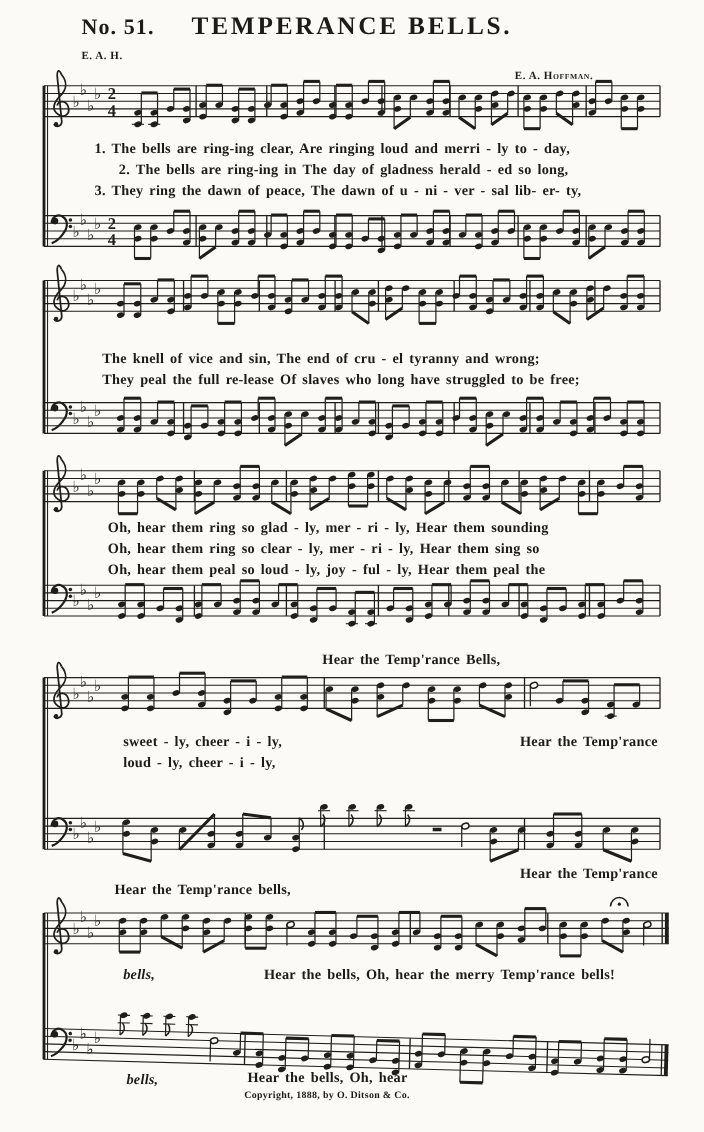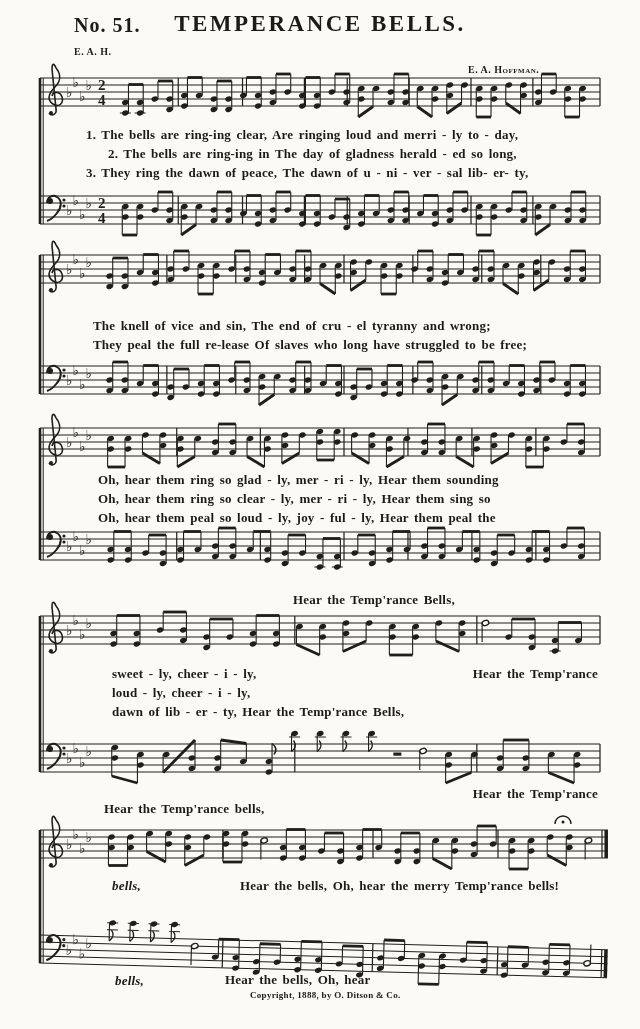--- a/index.html
+++ b/index.html
@@ -7,21 +7,21 @@
     position:relative; width:640px; height:1029px;
     background:#fbfaf6; overflow:hidden;
     font-family:"Liberation Serif", serif; color:#1d1b18;
   }
   .abs{position:absolute; white-space:nowrap;}
   .hdr-no{font:700 20px "Liberation Serif", serif; letter-spacing:1px;}
   .hdr-title{font:700 23px "Liberation Serif", serif; letter-spacing:2.5px; text-align:center; left:0; right:0;}
   .credit{font:700 10px "Liberation Serif", serif; font-variant:small-caps; letter-spacing:0.5px;}
   .lyr{font:700 13px "Liberation Serif", serif; letter-spacing:0.2px; word-spacing:2px;}
   .lyr-it{font:700 italic 13px "Liberation Serif", serif;}
-  .copyright{font:700 9px "Liberation Serif", serif; letter-spacing:0.3px;margin-left:28px;}
+  .copyright{font:700 9px "Liberation Serif", serif; letter-spacing:0.3px;}
   svg#notation{position:absolute; left:0; top:0;}
 </style>
 </head>
 <body>
 
 <div class="page">
 
   <svg id="notation" width="640" height="1029" viewBox="0 0 640 1029">
       <line x1="40" y1="78" x2="40" y2="224" stroke="#201e1b" stroke-width="2.6"></line>
       <line x1="43.2" y1="78" x2="43.2" y2="224" stroke="#201e1b" stroke-width="1"></line>
@@ -1171,21 +1171,20 @@
 
   <div class="abs lyr" style="left:98px; top:472px;text-align:center;">Oh,  hear them ring so  glad  -  ly,   mer - ri  -  ly, Hear them sounding</div>
   <div class="abs lyr" style="left:98px; top:491px;">Oh,  hear them ring so  clear  -  ly,   mer - ri  -  ly, Hear them sing so</div>
   <div class="abs lyr" style="left:98px; top:510px;">Oh,  hear them peal so  loud  -  ly,   joy - ful  -  ly, Hear them peal the</div>
 
   <div class="abs lyr" style="left:293px; top:592px;">Hear  the Temp'rance Bells,</div>
 
   <div class="abs lyr" style="left:112px; top:666px;">sweet -  ly, cheer  - i - ly,</div>
   <div class="abs lyr" style="right:42px; top:666px;">Hear the Temp'rance</div>
   <div class="abs lyr" style="left:112px; top:685px;">loud  -  ly, cheer  - i - ly,</div>
-  <div class="abs lyr" style="left:112px; top:704px;">dawn    of    lib  - er - ty,    Hear the Temp'rance Bells,</div>
 
   <div class="abs lyr" style="right:42px; top:786px;">Hear the Temp'rance</div>
   <div class="abs lyr" style="left:104px; top:801px;">Hear the Temp'rance bells,</div>
 
   <div class="abs lyr lyr-it" style="left:112px; top:878px;">bells,</div>
   <div class="abs lyr" style="left:240px; top:878px;">Hear the bells, Oh, hear the merry Temp'rance bells!</div>
 
   <div class="abs lyr lyr-it" style="left:115px; top:973px;">bells,</div>
   <div class="abs lyr" style="left:225px; top:972px;">Hear the bells, Oh, hear</div>
   <div class="abs copyright" style="left:222px; top:990px;">Copyright, 1888, by O. Ditson &amp; Co.</div>

